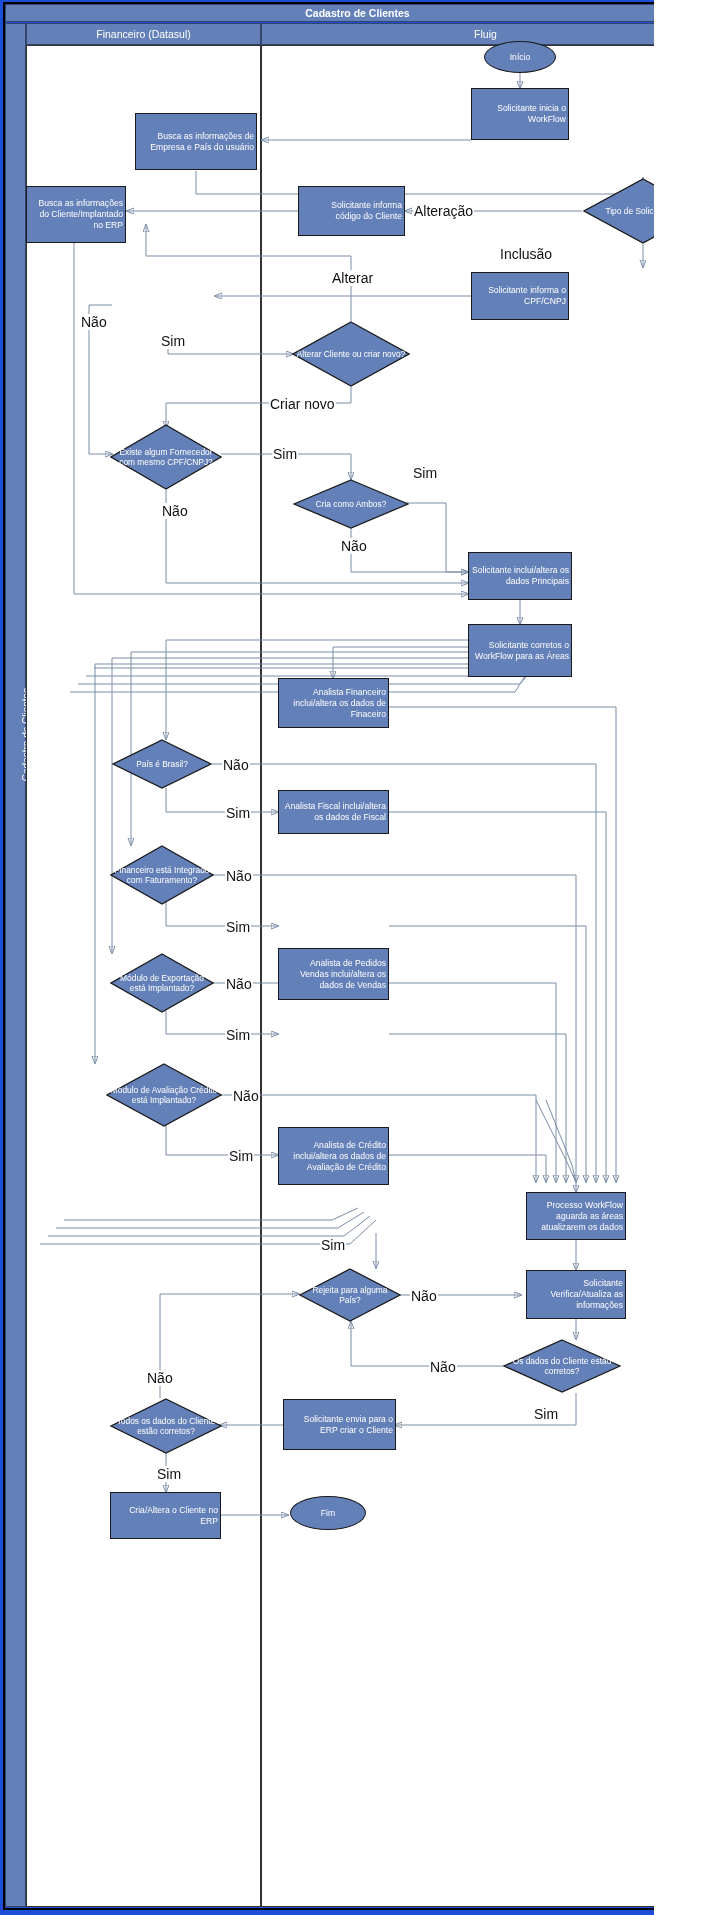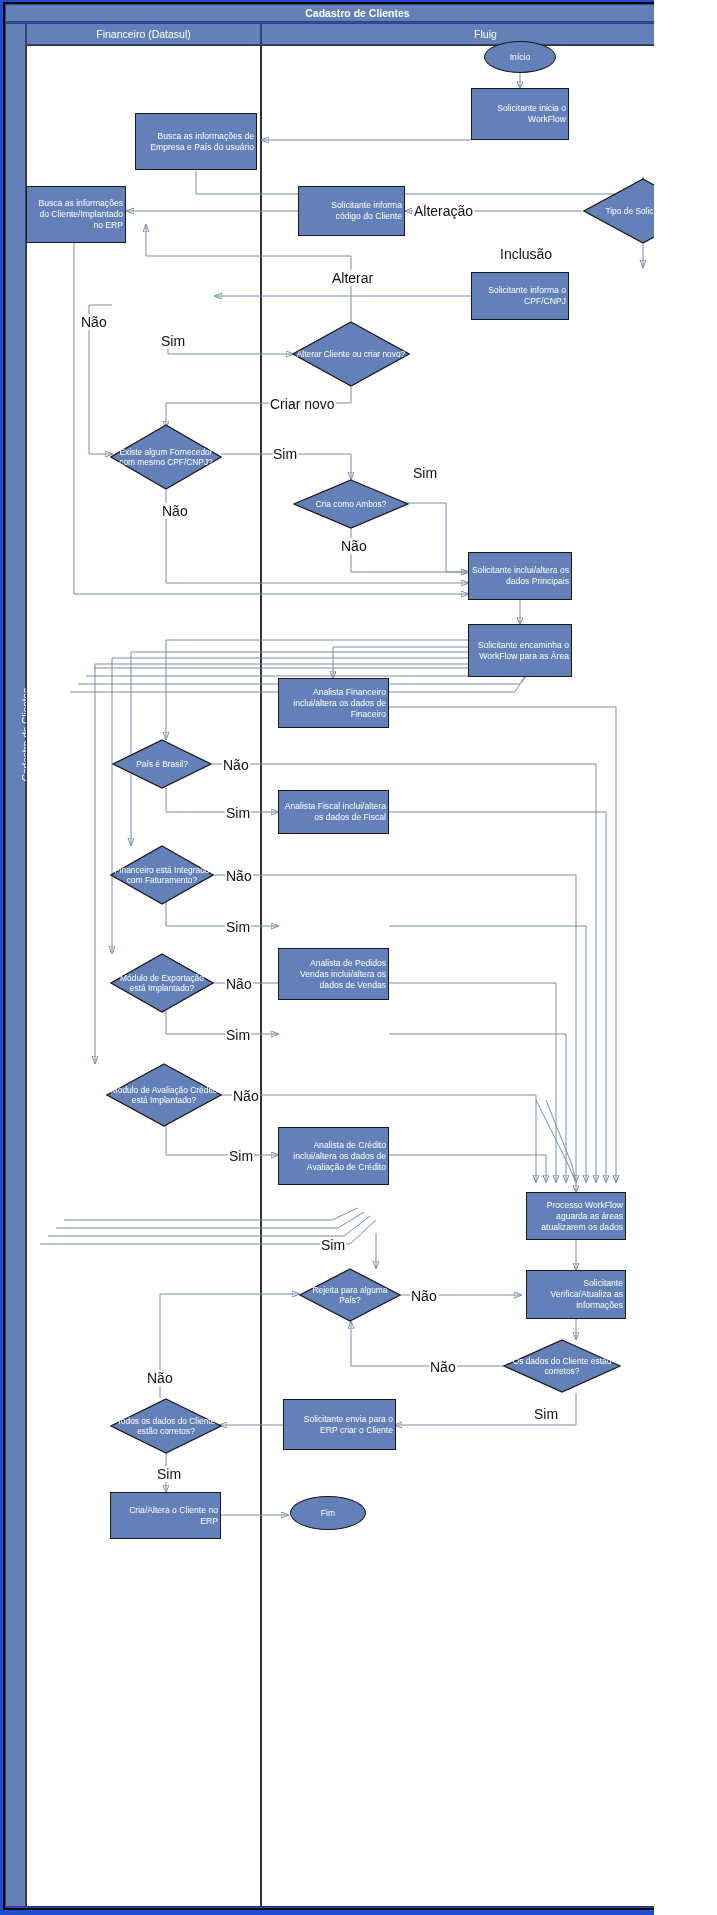--- a/index.html
+++ b/index.html
@@ -220,21 +220,21 @@
         <polygon points="56,1 111,33 56,65 1,33" fill="#6480b8" stroke="#1a1a1a" stroke-width="1.3"></polygon>
       </svg>
     <div class="dec-txt">Existe algum Fornecedor com mesmo CPF/CNPJ?</div>
   </div>
 
   <div class="node proc" style="left:468px;top:552px;width:104px;height:48px;">
     <span>Solicitante inclui/altera os dados Principais</span>
   </div>
 
   <div class="node proc" style="left:468px;top:624px;width:104px;height:53px;">
-    <span>Solicitante encaminha o WorkFlow para as Área</span>
+    <span>Solicitante corretos o WorkFlow para as Áreas</span>
   </div>
 
   <div class="node proc" style="left:278px;top:678px;width:111px;height:50px;">
     <span>Analista Financeiro inclui/altera os dados de Finaceiro</span>
   </div>
 
   <div class="dec-wrap" style="left:112px;top:739px;width:100px;height:50px;">
     <svg width="100" height="50">
         <polygon points="50,1 99,25 50,49 1,25" fill="#6480b8" stroke="#1a1a1a" stroke-width="1.3"></polygon>
       </svg>

